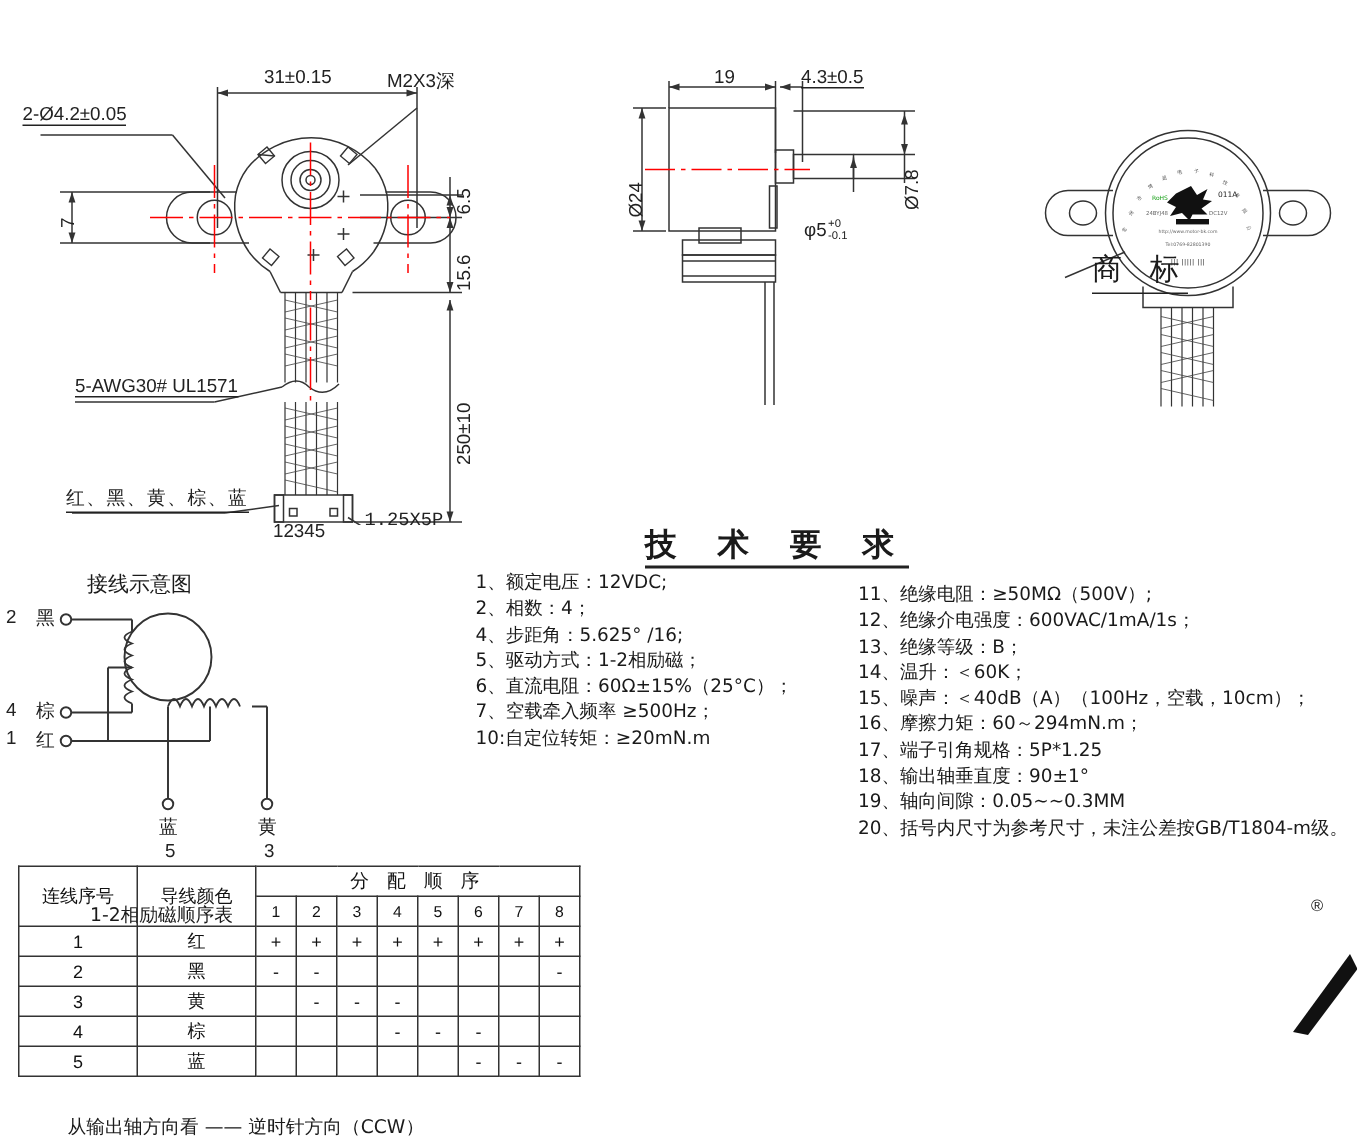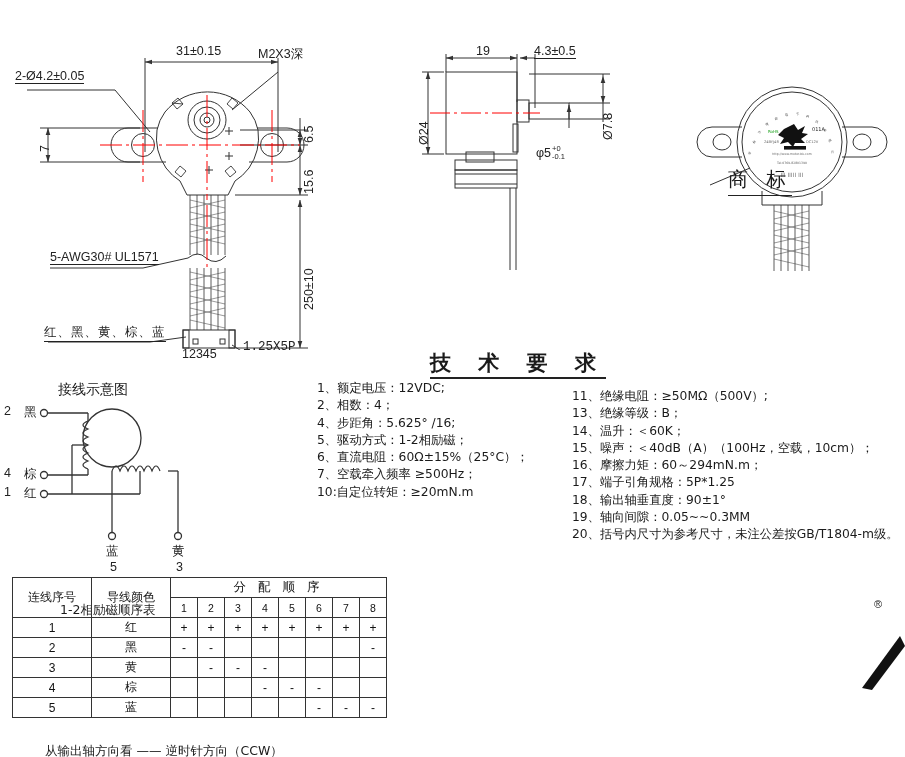--- a/index.html
+++ b/index.html
@@ -321,20 +321,21 @@
   <div>2、相数：4；</div>
   <div>4、步距角：5.625° /16;</div>
   <div>5、驱动方式：1-2相励磁；</div>
   <div>6、直流电阻：60Ω±15%（25°C）；</div>
   <div>7、空载牵入频率  ≥500Hz；</div>
   <div>10:自定位转矩：≥20mN.m</div>
 </div>
 
 <div class="abs spec-col cn" id="spec-right">
   <div>11、绝缘电阻：≥50MΩ（500V）;</div>
+  <div>12、绝缘介电强度：600VAC/1mA/1s；</div>
   <div>13、绝缘等级：B；</div>
   <div>14、温升：＜60K；</div>
   <div>15、噪声：＜40dB（A）（100Hz，空载，10cm）；</div>
   <div>16、摩擦力矩：60～294mN.m；</div>
   <div>17、端子引角规格：5P*1.25</div>
   <div>18、输出轴垂直度：90±1°</div>
   <div>19、轴向间隙：0.05~~0.3MM</div>
   <div>20、括号内尺寸为参考尺寸，未注公差按GB/T1804-m级。</div>
 </div>
 

